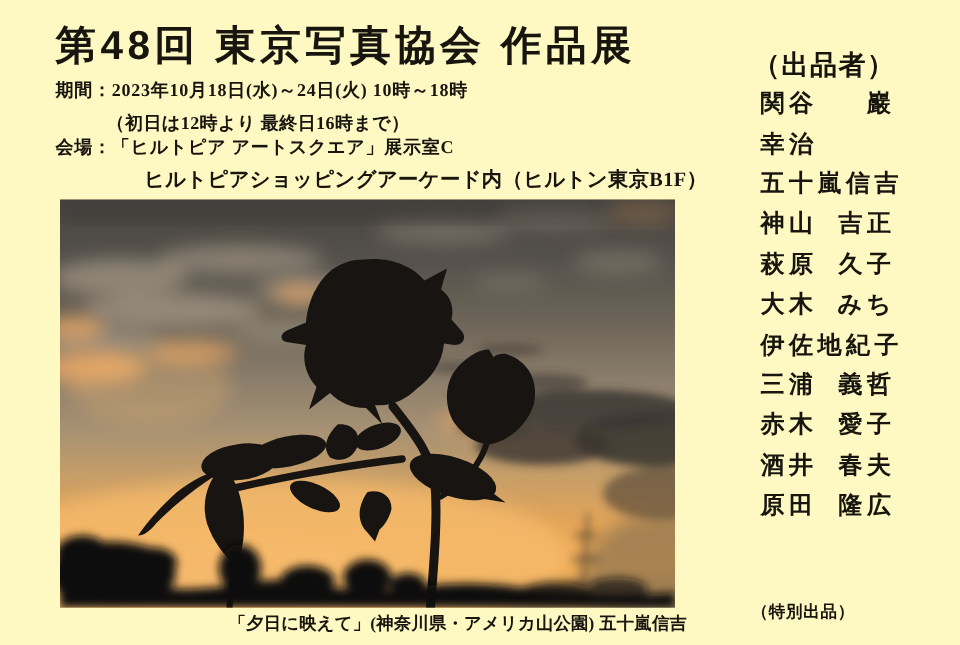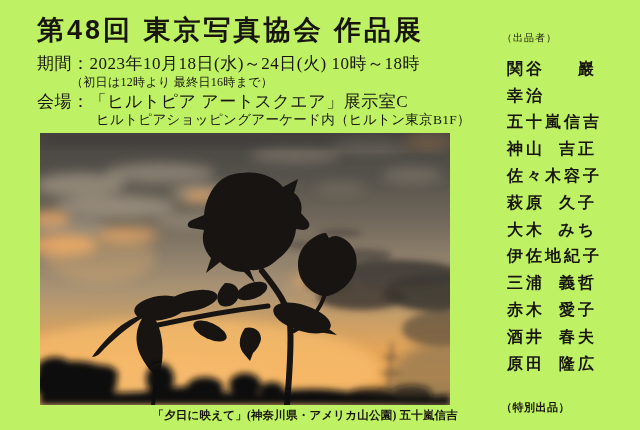--- a/index.html
+++ b/index.html
@@ -1,48 +1,48 @@
 <!DOCTYPE html>
 <html><head>
 <meta charset="utf-8">
 <style>
   html,body{margin:0;padding:0;}
   .page{
     position:relative;width:640px;height:430px;
-    background:#bef264;color:#18150f;overflow:hidden;
+    background:#fef9c3;color:#18150f;overflow:hidden;
     font-family:"Liberation Serif","DejaVu Serif",serif;
   }
   .title{
     position:absolute;left:37px;top:12px;margin:0;
     font-family:"Liberation Sans","DejaVu Sans",sans-serif;
     font-size:27px;font-weight:700;letter-spacing:3px;white-space:nowrap;
   }
   .info-line{
-    position:absolute;left:37px;font-size:17px;font-weight:400;
+    position:absolute;left:37px;font-size:12px;font-weight:700;
     letter-spacing:0.5px;white-space:nowrap;
   }
   .info-note{
-    position:absolute;font-weight:400;white-space:nowrap;
+    position:absolute;font-weight:700;white-space:nowrap;
   }
   .period-line{top:52px;}
   .period-note{left:71px;top:74px;font-size:12px;letter-spacing:0.3px;}
   .venue-line{top:90px;}
   .venue-note{left:96px;top:111px;font-size:13.5px;letter-spacing:0.3px;}
   .photo{
     position:absolute;left:40px;top:133px;width:410px;height:272px;margin:0;
     background:#6b6257;
   }
   .photo svg{display:block;}
   .caption{
     position:absolute;left:40px;top:408px;width:418px;
     text-align:right;font-size:11.5px;font-weight:700;
     letter-spacing:0.2px;white-space:nowrap;
   }
   .exh-heading{
-    position:absolute;left:502px;top:31px;font-size:10px;font-weight:400;
+    position:absolute;left:502px;top:31px;font-size:18px;font-weight:700;
     letter-spacing:1px;white-space:nowrap;text-align:right;
   }
   .names{
     position:absolute;left:507px;top:56px;width:90px;
     display:flex;flex-direction:column;
   }
   .name-row{
     height:26.8px;display:flex;justify-content:space-between;
     align-items:center;font-size:16px;font-weight:700;
   }
@@ -203,24 +203,20 @@
       </div>
       <div class="name-row">
         <span>五十嵐</span>
           <span>信吉</span>
       </div>
       <div class="name-row">
         <span>神山</span>
           <span>吉正</span>
       </div>
       <div class="name-row">
-        <span>佐々木</span>
-          <span>容子</span>
-      </div>
-      <div class="name-row">
         <span>萩原</span>
           <span>久子</span>
       </div>
       <div class="name-row">
         <span>大木</span>
           <span>みち</span>
       </div>
       <div class="name-row">
         <span>伊佐地</span>
           <span>紀子</span>

